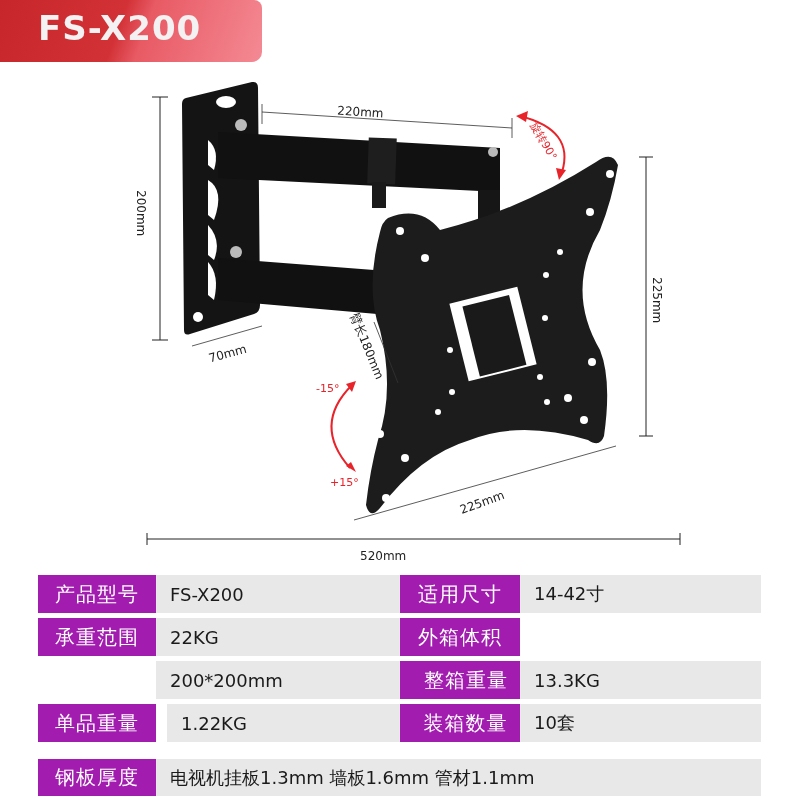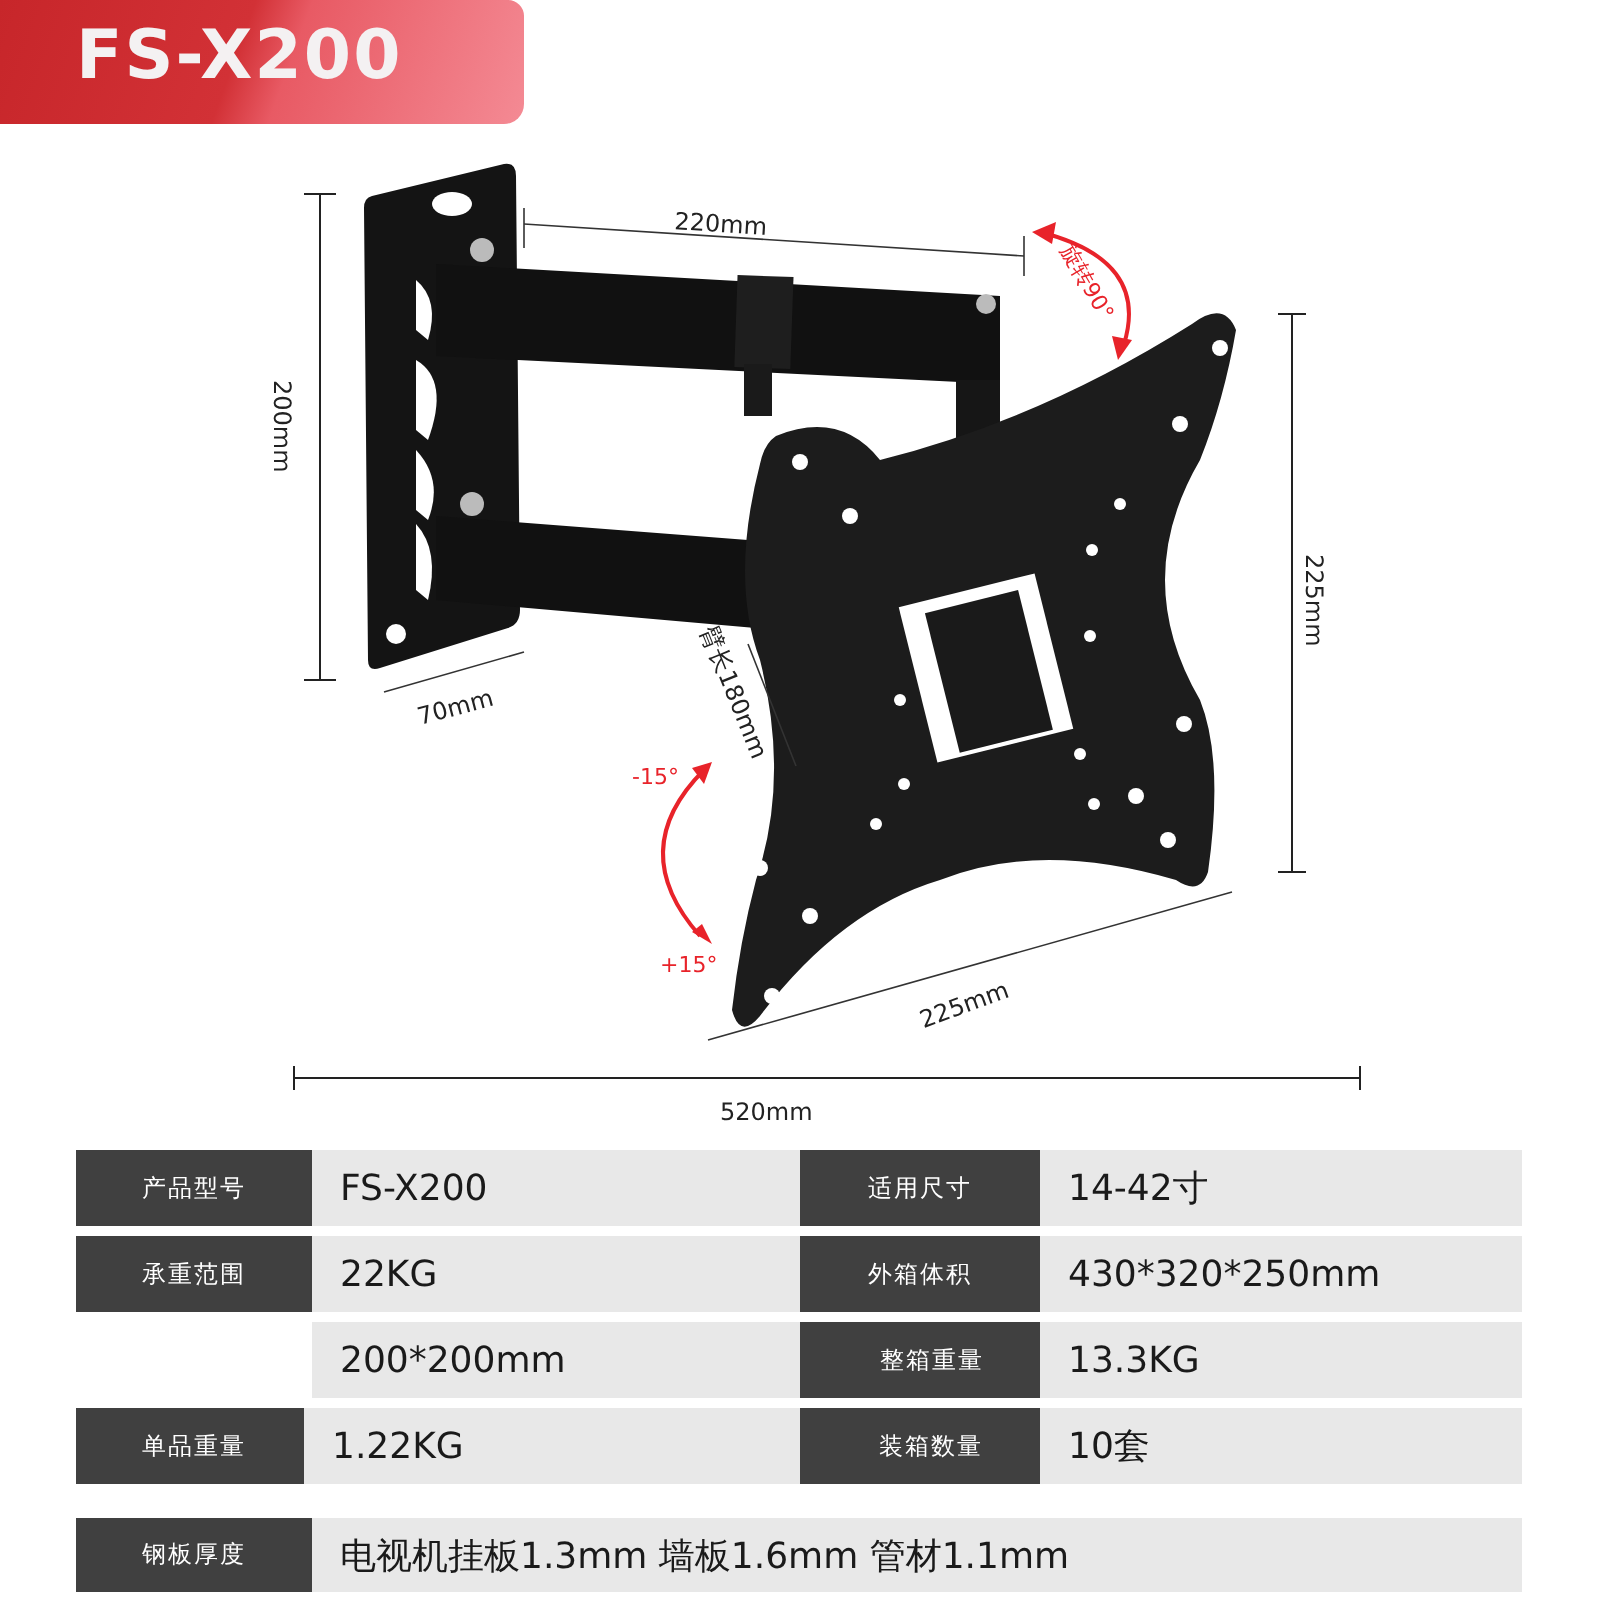--- a/index.html
+++ b/index.html
@@ -7,21 +7,21 @@
   .title-banner{position:absolute;left:0;top:0;width:262px;height:62px;border-radius:0 0 10px 0;
     background:linear-gradient(110deg,#c7262a 0%,#d23136 45%,#e85a64 55%,#f48a94 100%);
     border-top-right-radius:8px;}
   .title-text{position:absolute;left:38px;top:8px;font-family:"DejaVu Sans",sans-serif;font-weight:bold;font-size:34px;color:#f4f1f2;letter-spacing:1px;}
   .diagram{position:absolute;left:0;top:62px;width:800px;height:510px;}
   .dim{font-family:"DejaVu Sans",sans-serif;font-size:12px;fill:#222;}
   .red{fill:#e8232a;font-size:11px;font-family:"DejaVu Sans",sans-serif;}
   .spec-table{position:absolute;left:38px;top:575px;width:723px;}
   .row{position:absolute;left:0;height:38px;width:723px;}
   .cell{position:absolute;top:0;height:100%;display:flex;align-items:center;box-sizing:border-box;}
-  .lab{background:#404040;color:#fff;font-size:12px;justify-content:center;letter-spacing:1px;}
+  .lab{background:#a21caf;color:#fff;font-size:20px;justify-content:center;letter-spacing:1px;}
   .val{background:#e8e8e8;color:#1a1a1a;font-size:18px;padding-left:14px;}
 </style>
 </head>
 <body>
 
 <div class="title-banner">
   <div class="title-text">FS-X200</div>
 </div>
 
 <svg class="diagram" viewBox="0 62 800 510" width="800" height="510">
@@ -139,30 +139,29 @@
   <div class="row" style="top:0">
     <div class="cell lab" style="left:0;width:118px">产品型号</div>
     <div class="cell val" style="left:118px;width:244px">FS-X200</div>
     <div class="cell lab" style="left:362px;width:120px">适用尺寸</div>
     <div class="cell val" style="left:482px;width:241px">14-42寸</div>
   </div>
   <div class="row" style="top:43px">
     <div class="cell lab" style="left:0;width:118px">承重范围</div>
     <div class="cell val" style="left:118px;width:244px">22KG</div>
     <div class="cell lab" style="left:362px;width:120px">外箱体积</div>
-    <div class="cell val" style="left:482px;width:241px">430*320*250mm</div>
   </div>
   <div class="row" style="top:86px">
     <div class="cell val" style="left:118px;width:244px">200*200mm</div>
     <div class="cell lab" style="left:362px;width:132px">整箱重量</div>
     <div class="cell val" style="left:482px;width:241px">13.3KG</div>
   </div>
   <div class="row" style="top:129px">
     <div class="cell lab" style="left:0;width:118px">单品重量</div>
-    <div class="cell val" style="left:114px;width:280px">1.22KG</div>
+    <div class="cell val" style="left:129px;width:280px">1.22KG</div>
     <div class="cell lab" style="left:362px;width:131px">装箱数量</div>
     <div class="cell val" style="left:482px;width:241px">10套</div>
   </div>
   <div class="row" style="top:184px;height:37px">
     <div class="cell lab" style="left:0;width:118px">钢板厚度</div>
     <div class="cell val" style="left:118px;width:605px">电视机挂板1.3mm 墙板1.6mm 管材1.1mm</div>
   </div>
 </div>
 
 </body></html>

